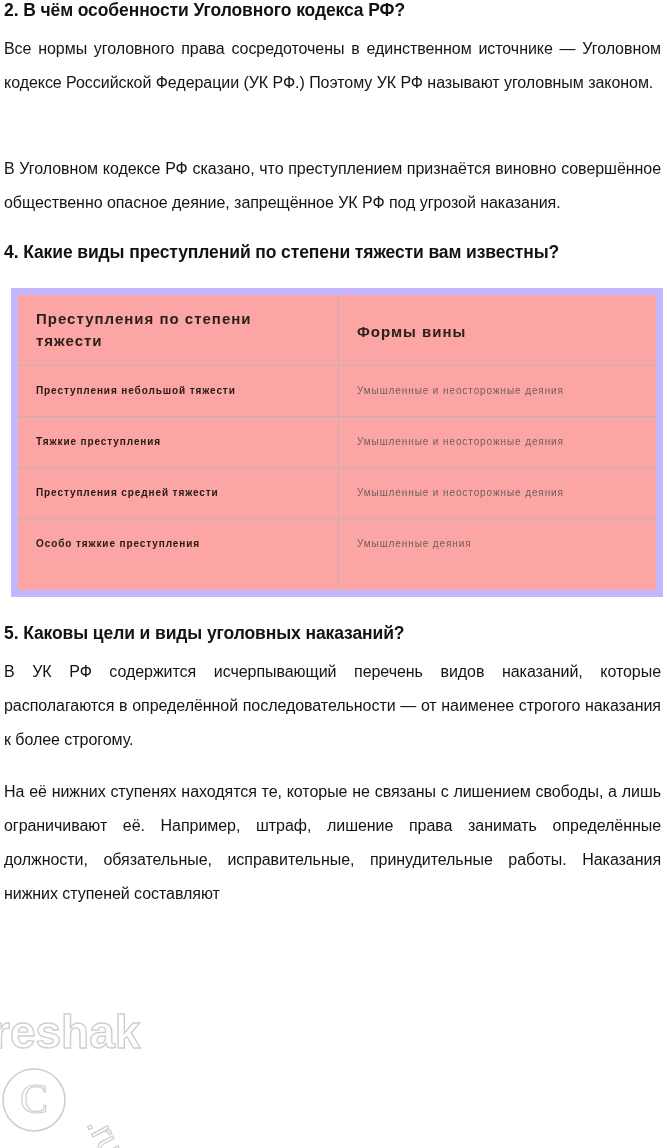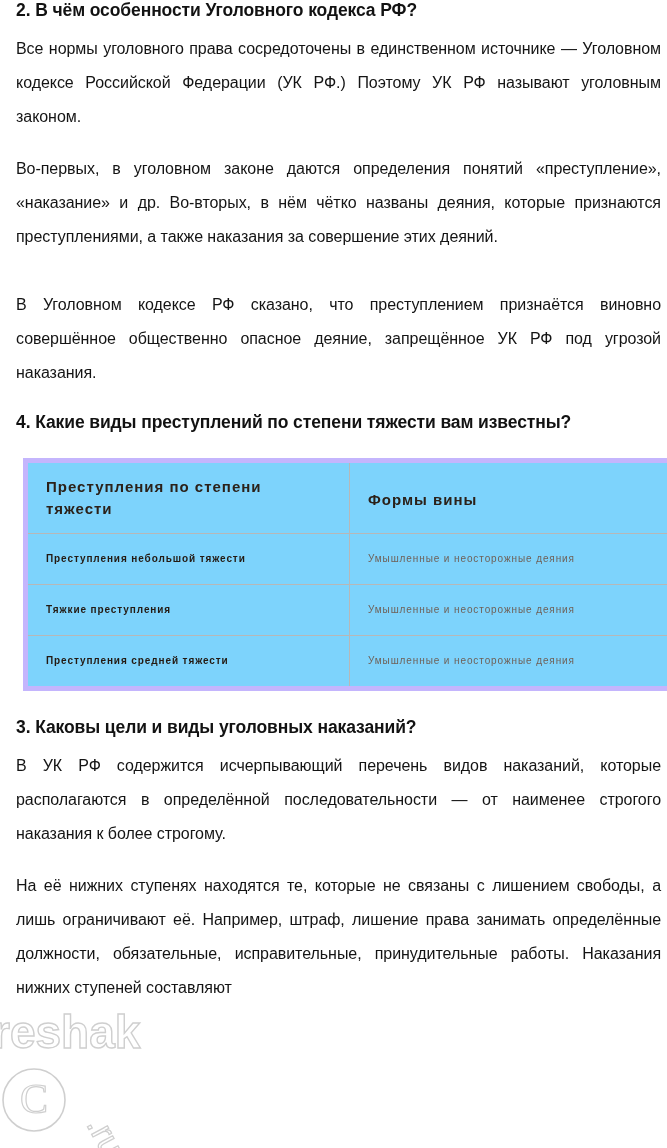--- a/index.html
+++ b/index.html
@@ -15,21 +15,21 @@
     font-family: "Liberation Sans", "DejaVu Sans", sans-serif;
     color: #111111;
     -webkit-font-smoothing: antialiased;
   }
 
   .page {
     position: relative;
     width: 667px;
     height: 1148px;
     box-sizing: border-box;
-    padding: 0 6px 0 16px;
+    padding: 0 6px 0 4px;
   }
 
   
   .qheading {
     font-size: 17.5px;
     font-weight: bold;
     line-height: 1.15;
     color: #121212;
     letter-spacing: -0.1px;
     margin: 0;
@@ -55,22 +55,22 @@
 
   
   .tbl-wrap {
     padding-left: 7px;
     padding-right: 12px;
   }
   table.grades {
     border-collapse: collapse;
     width: 645px;
     table-layout: fixed;
-    border: 5px solid #c4b5fd;
-    background: #7dd3fc;
+    border: 7px solid #c4b5fd;
+    background: #fca5a5;
   }
   table.grades col.c1 { width: 324px; }
   table.grades col.c2 { width: 321px; }
 
   table.grades td {
     border: 1px solid #b7b7b7;
     vertical-align: top;
     padding: 13px 16px 13px 18px;
   }
 
@@ -118,21 +118,20 @@
 </style>
 </head>
 <body>
 
 <div class="page">
 
   <h2 class="qheading">2. В чём особенности Уголовного кодекса РФ?</h2>
   <div class="sp-h2p"></div>
   <p class="para">Все нормы уголовного права сосредоточены в единственном источнике — Уголовном кодексе Российской Федерации (УК РФ.) Поэтому УК РФ называют уголовным законом.</p>
   <div class="sp-p2p"></div>
-  <p class="para">Во-первых, в уголовном законе даются определения понятий «преступление», «наказание» и др. Во-вторых, в нём чётко названы деяния, которые признаются преступлениями, а также наказания за совершение этих деяний.</p>
 
   <div class="sp-p2h"></div>
 
   <div class="sp-h2p"></div>
   <p class="para">В Уголовном кодексе РФ сказано, что преступлением признаётся виновно совершённое общественно опасное деяние, запрещённое УК РФ под угрозой наказания.</p>
 
   <div class="sp-p2h"></div>
 
   <h2 class="qheading">4. Какие виды преступлений по степени тяжести вам известны?</h2>
   <div class="sp-h2t"></div>
@@ -153,27 +152,31 @@
           <td class="td-right">Умышленные и неосторожные деяния</td>
         </tr>
         <tr>
           <td class="td-left">Тяжкие преступления</td>
           <td class="td-right">Умышленные и неосторожные деяния</td>
         </tr>
         <tr>
           <td class="td-left">Преступления средней тяжести</td>
           <td class="td-right">Умышленные и неосторожные деяния</td>
         </tr>
+        <tr class="tall">
+          <td class="td-left">Особо тяжкие преступления</td>
+          <td class="td-right">Умышленные деяния</td>
+        </tr>
       </tbody>
     </table>
   </div>
 
   <div class="sp-t2h"></div>
 
-  <h2 class="qheading">3. Каковы цели и виды уголовных наказаний?</h2>
+  <h2 class="qheading">5. Каковы цели и виды уголовных наказаний?</h2>
   <div class="sp-h2p"></div>
   <p class="para">В УК РФ содержится исчерпывающий перечень видов наказаний, которые располагаются в определённой последовательности — от наименее строгого наказания к более строгому.</p>
   <div class="sp-p2p"></div>
   <p class="para">На её нижних ступенях находятся те, которые не связаны с лишением свободы, а лишь ограничивают её. Например, штраф, лишение права занимать определённые должности, обязательные, исправительные, принудительные работы. Наказания нижних ступеней составляют</p>
 
   <div class="watermark">
     <svg width="220" height="140" viewBox="0 0 220 140" xmlns="http://www.w3.org/2000/svg">
       <g fill="none" stroke="#cfcfcf" stroke-width="1.6">
 
         <text x="-2" y="36" font-family="'Liberation Sans', sans-serif" font-size="46" font-weight="bold" fill="none" stroke="#cfcfcf" stroke-width="1.4">reshak</text>

